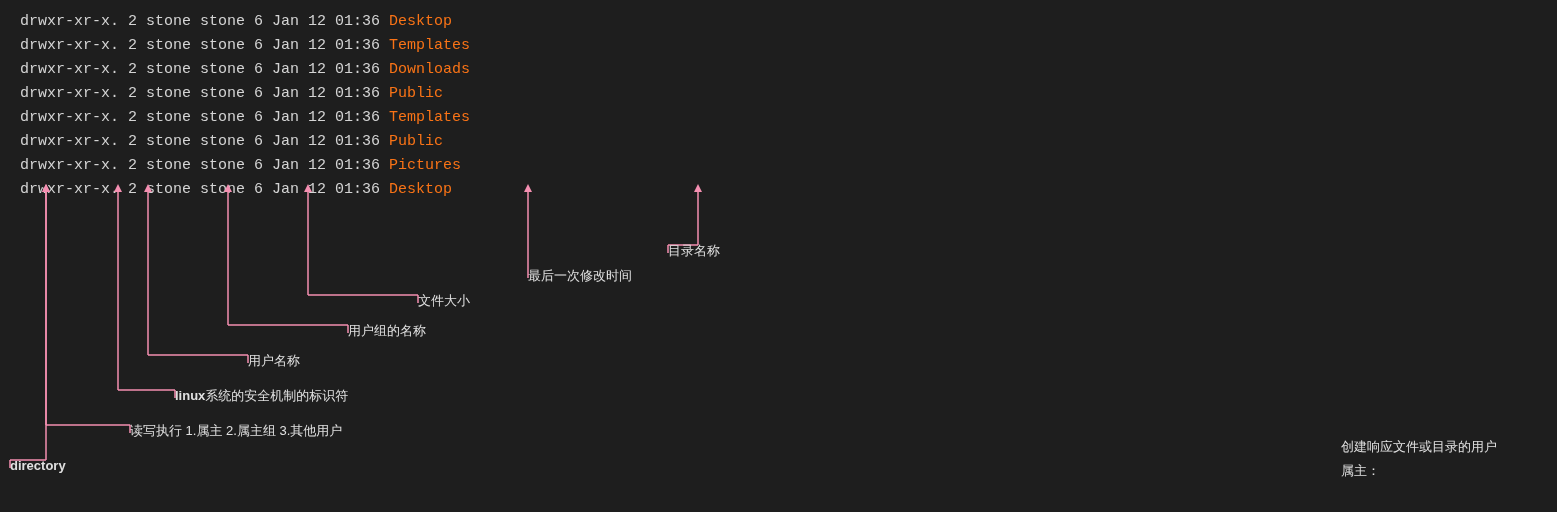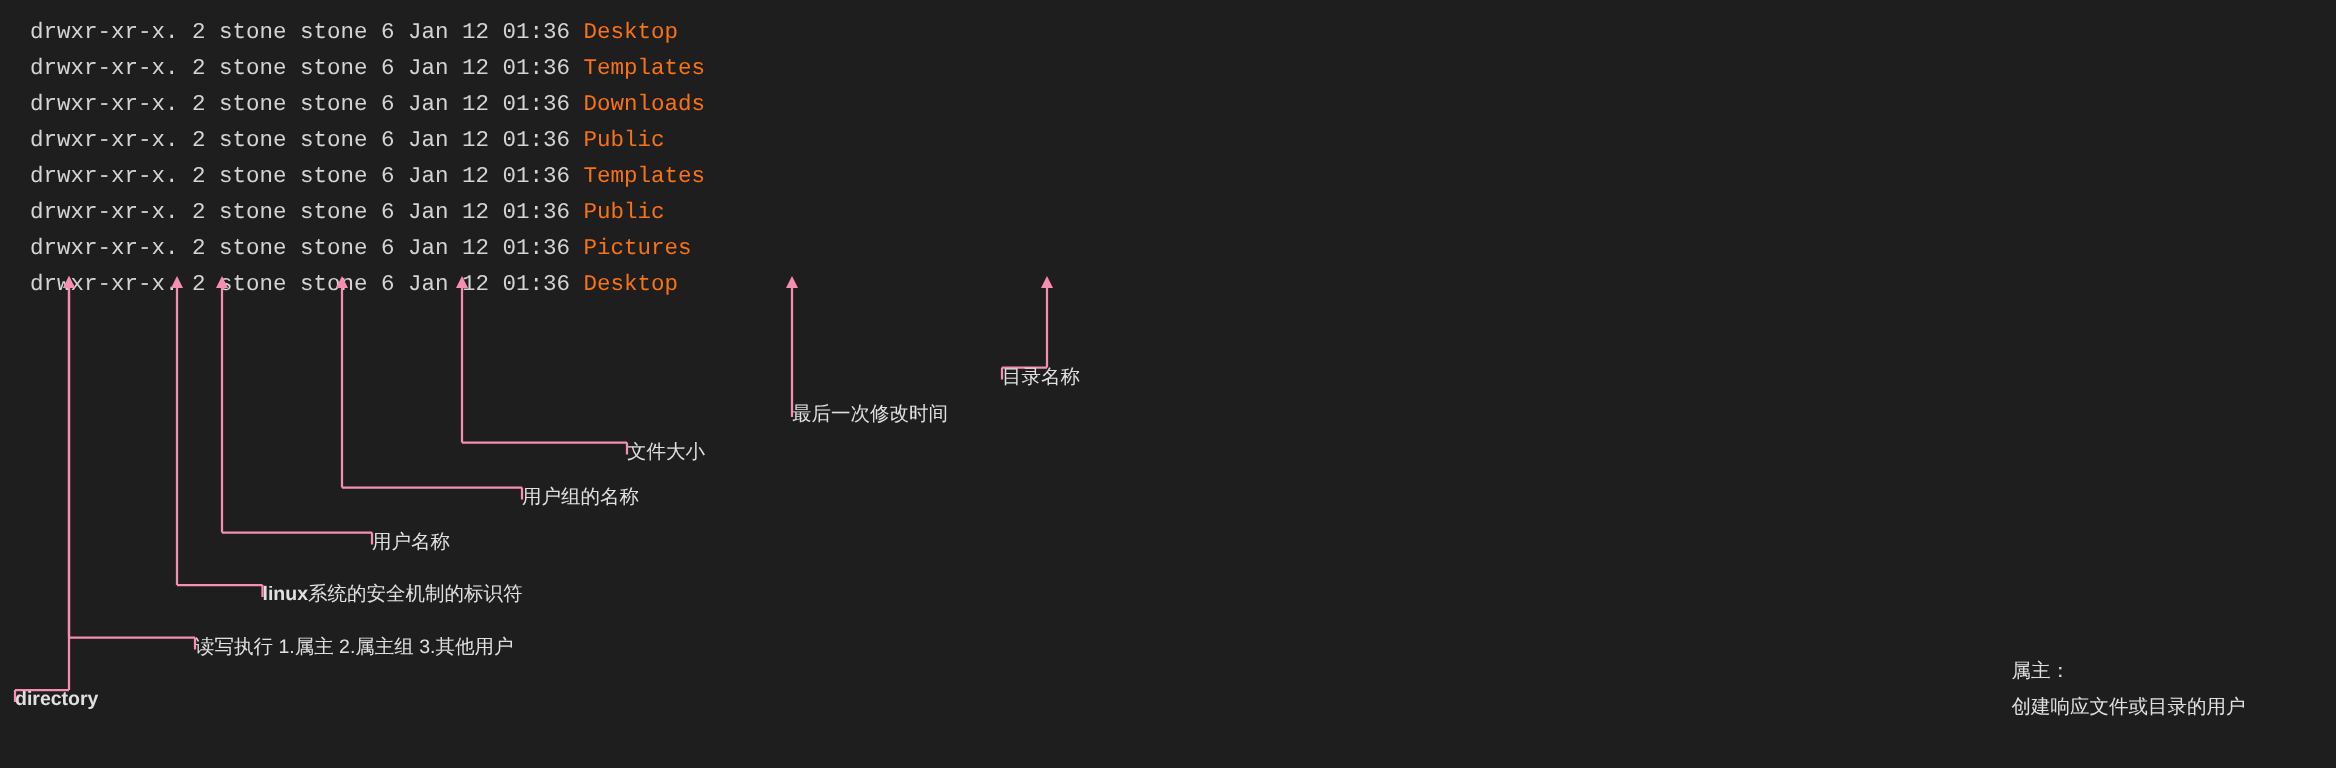--- a/index.html
+++ b/index.html
@@ -103,15 +103,15 @@
     <text x="528" y="280" fill="#e0e0e0" font-family="'Microsoft YaHei', 'SimHei', sans-serif" font-size="13">最后一次修改时间</text>
     <line x1="528" y1="270" x2="528" y2="278" stroke="#f48fb1" stroke-width="1.5"></line>
     <line x1="698" y1="190" x2="698" y2="245" stroke="#f48fb1" stroke-width="1.5"></line>
     <polygon points="698,184 694,192 702,192" fill="#f48fb1"></polygon>
     <line x1="698" y1="245" x2="668" y2="245" stroke="#f48fb1" stroke-width="1.5"></line>
     <text x="668" y="255" fill="#e0e0e0" font-family="'Microsoft YaHei', 'SimHei', sans-serif" font-size="13">目录名称</text>
     <line x1="668" y1="245" x2="668" y2="253" stroke="#f48fb1" stroke-width="1.5"></line>
   </svg>
 
 <div class="right-box">
+  <div>创建响应文件或目录的用户</div>
   <div>属主：</div>
-  <div>创建响应文件或目录的用户</div>
 </div>
 
 </body></html>

